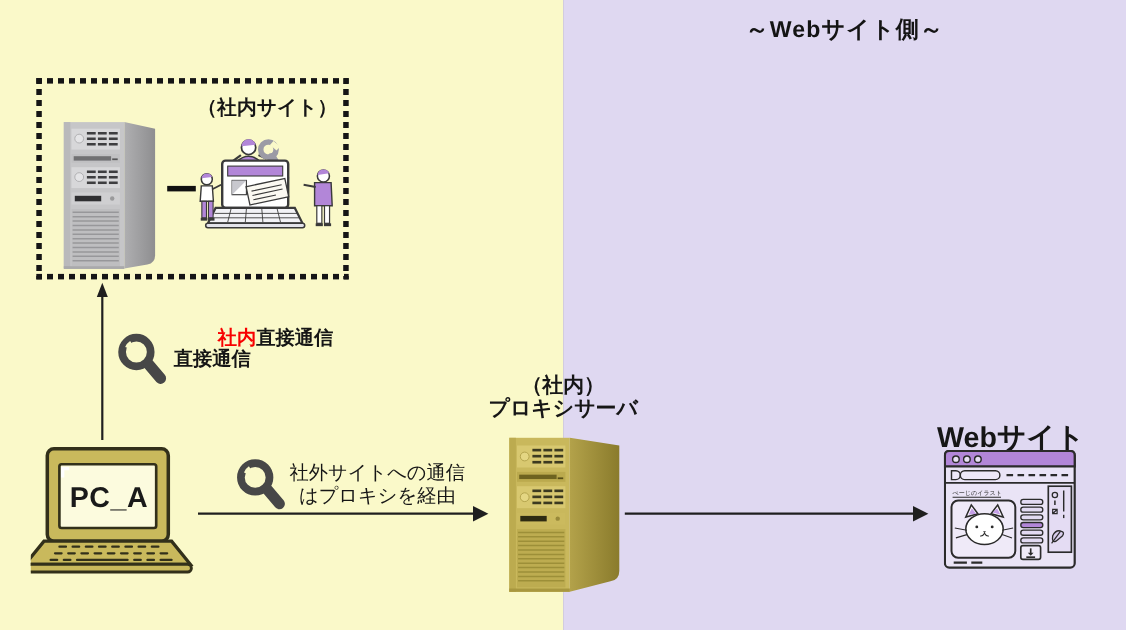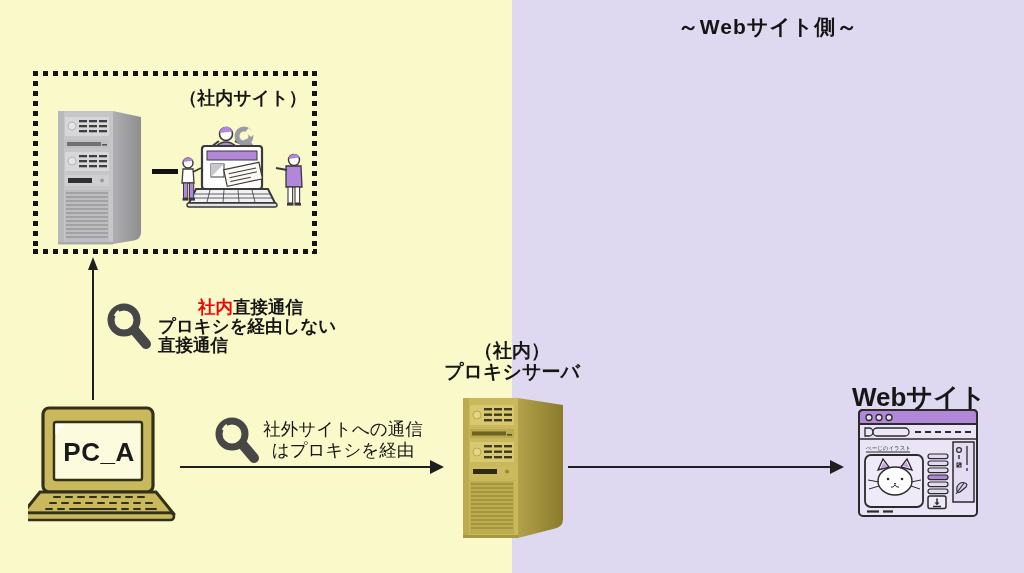--- a/index.html
+++ b/index.html
@@ -200,21 +200,20 @@
   <svg class="abs" style="left:104px;top:301px;" width="50" height="52">
     <circle cx="20" cy="19" r="13" fill="none" stroke="#474747" stroke-width="7"></circle>
     <path d="M11,15 a10,10 0 0 1 4,-5" stroke="#FAF9C9" stroke-width="2.6" fill="none"></path>
     <line x1="31" y1="30" x2="42" y2="43" stroke="#474747" stroke-width="10" stroke-linecap="round"></line>
   </svg>
 
   <div class="label note-direct">
     <div>
       <span class="red">社内</span><span>直接通信</span>
     </div>
-    <div>プロキシを経由しない</div>
     <div>直接通信</div>
   </div>
 
   <svg class="abs" style="left:212px;top:415px;" width="50" height="52">
     <circle cx="20" cy="19" r="13" fill="none" stroke="#474747" stroke-width="7"></circle>
     <path d="M11,15 a10,10 0 0 1 4,-5" stroke="#FAF9C9" stroke-width="2.6" fill="none"></path>
     <line x1="31" y1="30" x2="42" y2="43" stroke="#474747" stroke-width="10" stroke-linecap="round"></line>
   </svg>
 
   <div class="label note-proxy">

